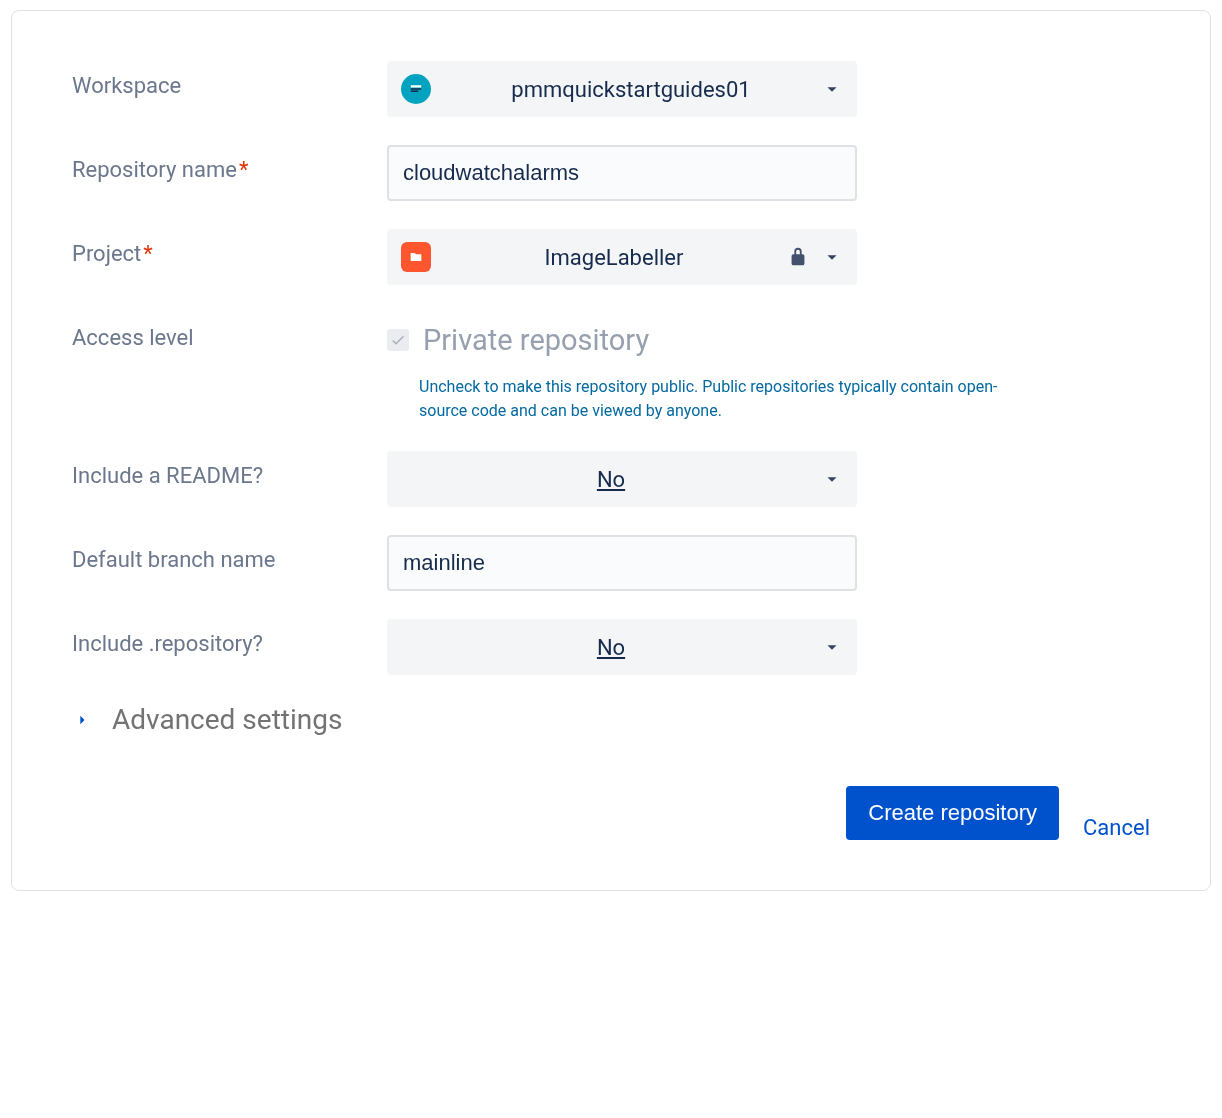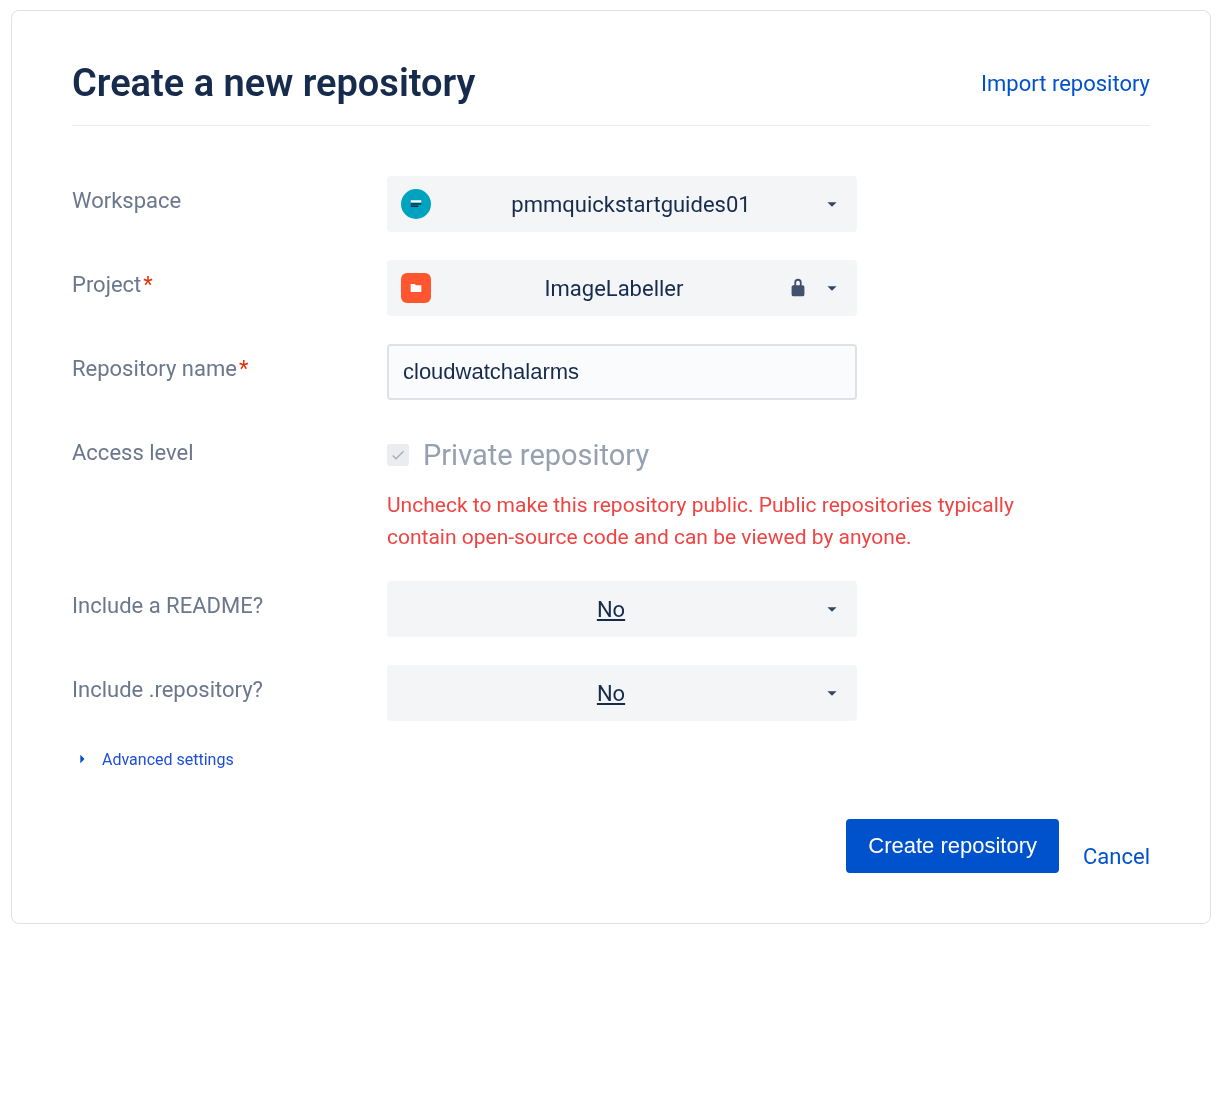--- a/index.html
+++ b/index.html
@@ -131,43 +131,44 @@
       background: #ebecf0;
       display: flex;
       align-items: center;
       justify-content: center;
     }
     .checkbox-label {
       font-size: 29px;
       color: #97a0af;
     }
     .help-text {
-      font-size: 21px;
-      color: #ef4444;
+      font-size: 16px;
+      color: #0369a1;
       line-height: 1.5;
       margin-top: 18px;
+      margin-left: 32px;
     }
     .advanced-row {
       display: flex;
       align-items: center;
-      gap: 10px;
+      gap: 20px;
       margin-top: 14px;
-      color: #1d4ed8;
-      cursor: pointer;
-      font-size: 16px;
+      color: #737373;
+      cursor: pointer;
+      font-size: 28px;
     }
     .chevron-right {
       width: 20px;
       height: 20px;
       fill: #0052cc;
     }
     .actions {
       display: flex;
       justify-content: flex-end;
-      align-items: center;
+      align-items: flex-end;
       gap: 24px;
       margin-top: 50px;
     }
     .primary-btn {
       background: #0052cc;
       color: #fff;
       border: none;
       border-radius: 4px;
       padding: 14px 22px;
       font-size: 22px;
@@ -178,24 +179,20 @@
       font-size: 22px;
       cursor: pointer;
       margin-top: 20px;
     }
   </style>
 </head>
 <body>
 
 <div class="card">
 
-  <div class="header">
-    <h1 class="page-title">Create a new repository</h1>
-    <a class="import-link">Import repository</a>
-  </div>
 
   <div class="form-row">
     <div class="label-col">Workspace</div>
     <div class="field-col">
       <div class="select-box">
         <span class="workspace-avatar">
           <svg viewBox="0 0 24 24" width="18" height="18">
               <rect x="5" y="7" width="14" height="3" fill="#fff"></rect>
               <rect x="5" y="11" width="14" height="2" fill="#172b4d"></rect>
               <rect x="5" y="14" width="10" height="2" fill="#172b4d"></rect>
@@ -204,20 +201,29 @@
         <span class="select-label">pmmquickstartguides01</span>
         <svg class="chevron" viewBox="0 0 24 24">
             <path d="M7 10l5 5 5-5z"></path>
           </svg>
       </div>
     </div>
   </div>
 
   <div class="form-row">
     <div class="label-col">
+      <span>Repository name</span><span class="required-star">*</span>
+    </div>
+    <div class="field-col">
+      <input type="text" class="text-input" value="cloudwatchalarms" style="">
+    </div>
+  </div>
+
+  <div class="form-row">
+    <div class="label-col">
       <span>Project</span><span class="required-star">*</span>
     </div>
     <div class="field-col">
       <div class="select-box">
         <span class="project-avatar">
           <svg viewBox="0 0 24 24" width="16" height="16">
               <path fill="#fff" d="M4 6h6l2 2h8v10H4z"></path>
             </svg>
         </span>
         <span class="select-label">ImageLabeller</span>
@@ -225,29 +231,20 @@
             <path d="M12 2a4 4 0 00-4 4v3H7a2 2 0 00-2 2v8a2 2 0 002 2h10a2 2 0 002-2v-8a2 2 0 00-2-2h-1V6a4 4 0 00-4-4zm-2 4a2 2 0 114 0v3h-4V6z"></path>
           </svg>
         <svg class="chevron" viewBox="0 0 24 24">
             <path d="M7 10l5 5 5-5z"></path>
           </svg>
       </div>
     </div>
   </div>
 
   <div class="form-row">
-    <div class="label-col">
-      <span>Repository name</span><span class="required-star">*</span>
-    </div>
-    <div class="field-col">
-      <input type="text" class="text-input" value="cloudwatchalarms" style="">
-    </div>
-  </div>
-
-  <div class="form-row">
     <div class="label-col">Access level</div>
     <div class="field-col-wide">
       <div class="checkbox-row">
         <span class="checkbox-box">
           <svg viewBox="0 0 24 24" width="16" height="16">
               <path fill="#a5adba" d="M9 16.17L4.83 12l-1.42 1.41L9 19 21 7l-1.41-1.41z"></path>
             </svg>
         </span>
         <span class="checkbox-label">Private repository</span>
       </div>
@@ -260,20 +257,26 @@
     <div class="field-col">
       <div class="select-box">
         <span class="select-label no-icon">No</span>
         <svg class="chevron" viewBox="0 0 24 24">
             <path d="M7 10l5 5 5-5z"></path>
           </svg>
       </div>
     </div>
   </div>
 
+  <div class="form-row">
+    <div class="label-col">Default branch name</div>
+    <div class="field-col">
+      <input type="text" class="text-input" value="mainline" style="">
+    </div>
+  </div>
 
   <div class="form-row">
     <div class="label-col">Include .repository?</div>
     <div class="field-col">
       <div class="select-box">
         <span class="select-label no-icon">No</span>
         <svg class="chevron" viewBox="0 0 24 24">
             <path d="M7 10l5 5 5-5z"></path>
           </svg>
       </div>

